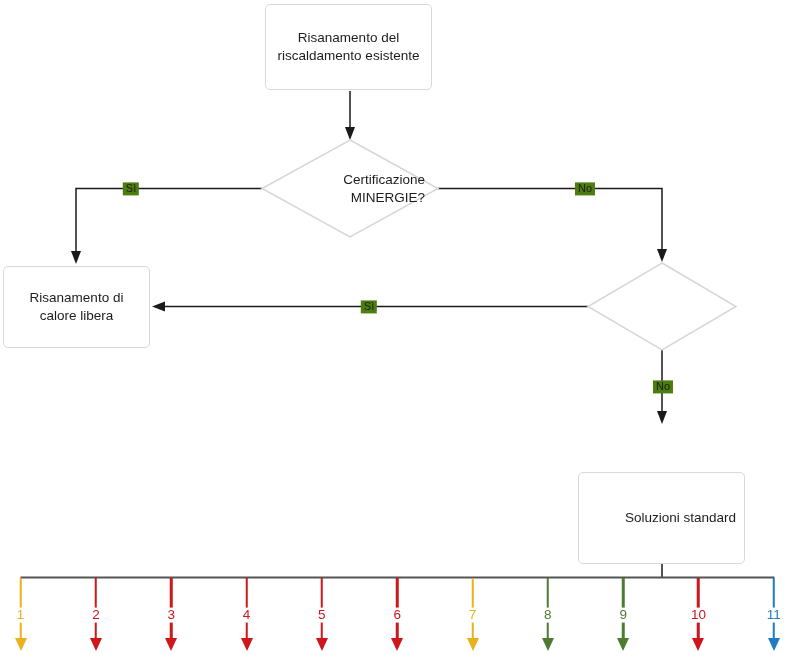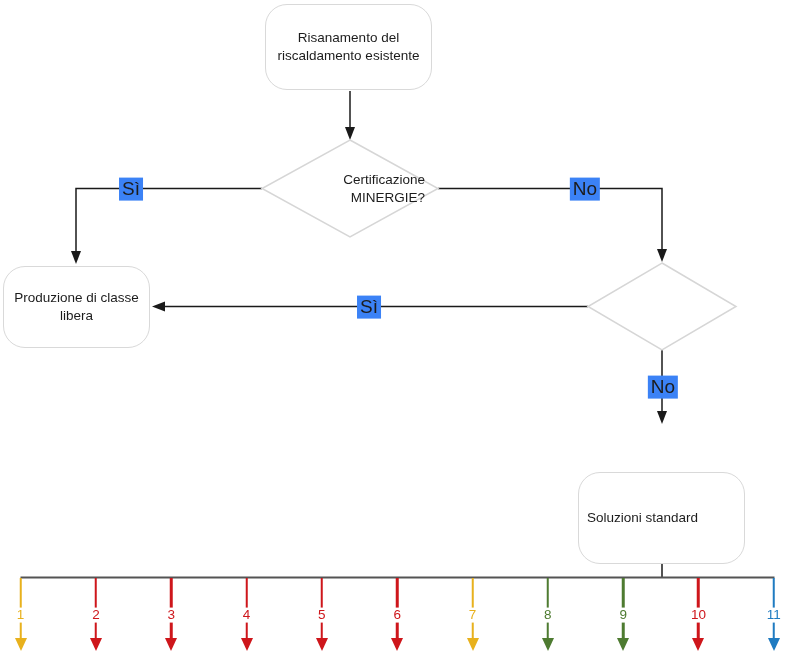--- a/index.html
+++ b/index.html
@@ -10,47 +10,47 @@
     background: #ffffff;
     font-family: "Liberation Sans", sans-serif;
     color: #1c1c1c;
     overflow: hidden;
   }
   #wires { position: absolute; left: 0; top: 0; }
   .node {
     position: absolute;
     background: #ffffff;
     border: 1px solid #d9d9d9;
-    border-radius: 22px;
+    border-radius: 5px;
     display: flex;
     align-items: center;
-    justify-content: flex-start;
+    justify-content: flex-end;
     text-align: center;
     font-size: 13.5px;
     line-height: 1.3;
     color: #1c1c1c;
     box-sizing: border-box;
     padding: 4px 8px;
   }
   .diamond-label {
     position: absolute;
     transform: translate(-50%, -50%);
     text-align: right;
     font-size: 13.5px;
     line-height: 1.3;
     color: #1c1c1c;
     width: 150px;
     pointer-events: none;
   }
   .edge-label {
     position: absolute;
     transform: translate(-50%, -50%);
-    background: #3b82f6;
+    background: #4d7c0f;
     padding: 0 3px;
-    font-size: 19px;
+    font-size: 11px;
     line-height: 1.2;
     color: #1c1c1c;
   }
   .outcome { position: absolute; top: 578px; width: 16px; height: 77px; }
   .outcome .oline {
     position: absolute; left: 50%; transform: translateX(-50%);
     top: 0; width: 2.5px; height: 62px; background: var(--c);
   }
   .outcome .ohead {
     position: absolute; left: 50%; transform: translateX(-50%);
@@ -93,21 +93,21 @@
 
     <polygon points="350,140 438,188.5 350,237 262,188.5" fill="#ffffff" stroke="#d6d6d6" stroke-width="1.5"></polygon>
     <polygon points="662,263 736,306.5 662,350 588,306.5" fill="#ffffff" stroke="#d6d6d6" stroke-width="1.5"></polygon>
   </svg>
 
   <div class="node" style="left:265px; top:4px; width:167px; height:86px;">
     <span>Risanamento del riscaldamento esistente</span>
   </div>
 
   <div class="node" style="left:3px; top:266px; width:147px; height:82px;">
-    <span>Produzione di classe libera</span>
+    <span>Risanamento di calore libera</span>
   </div>
 
   <div class="node" style="left:578px; top:425px; width:167px; height:92px;margin-top:47px;">
     <span>Soluzioni standard</span>
   </div>
 
   <div class="diamond-label" style="left:350px; top:189px;">Certificazione MINERGIE?</div>
 
   <span class="edge-label" style="left:131px; top:189px;">Sì</span>
   <span class="edge-label" style="left:585px; top:189px;">No</span>

